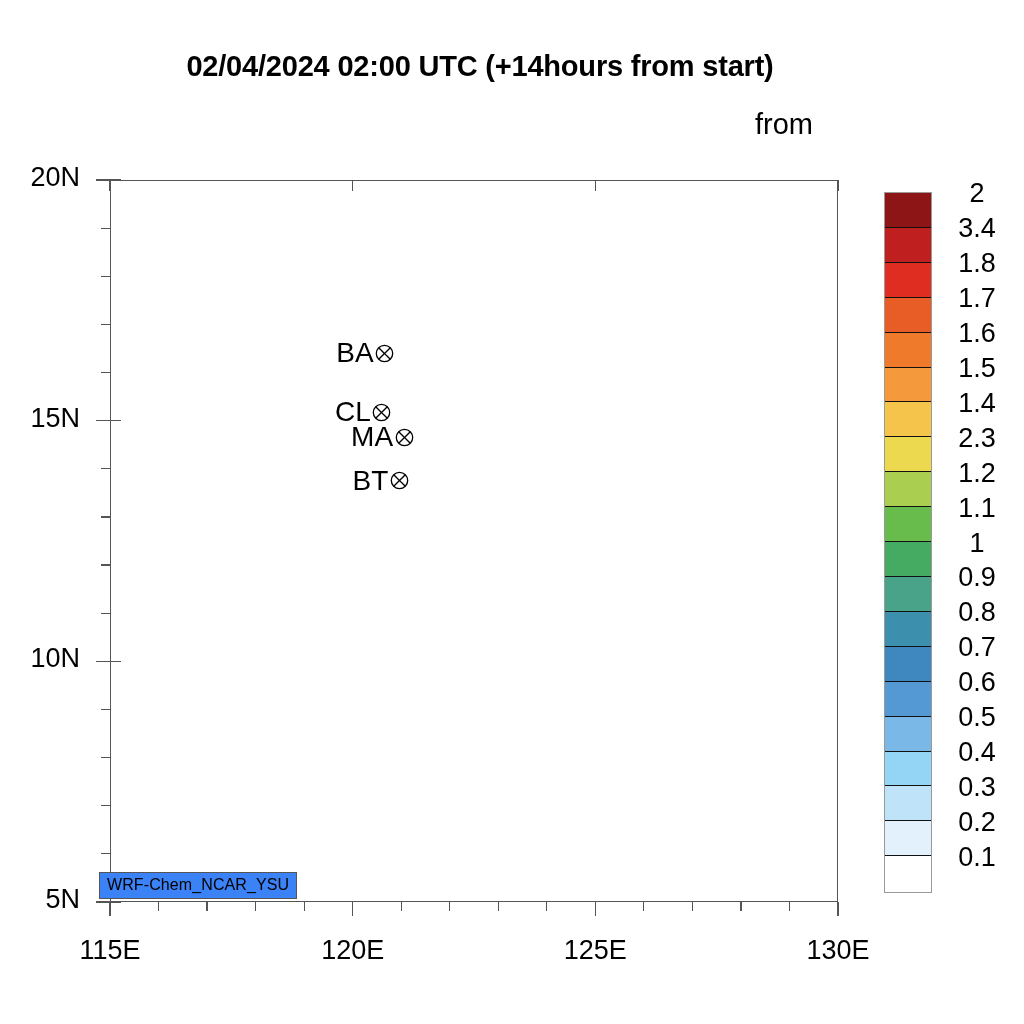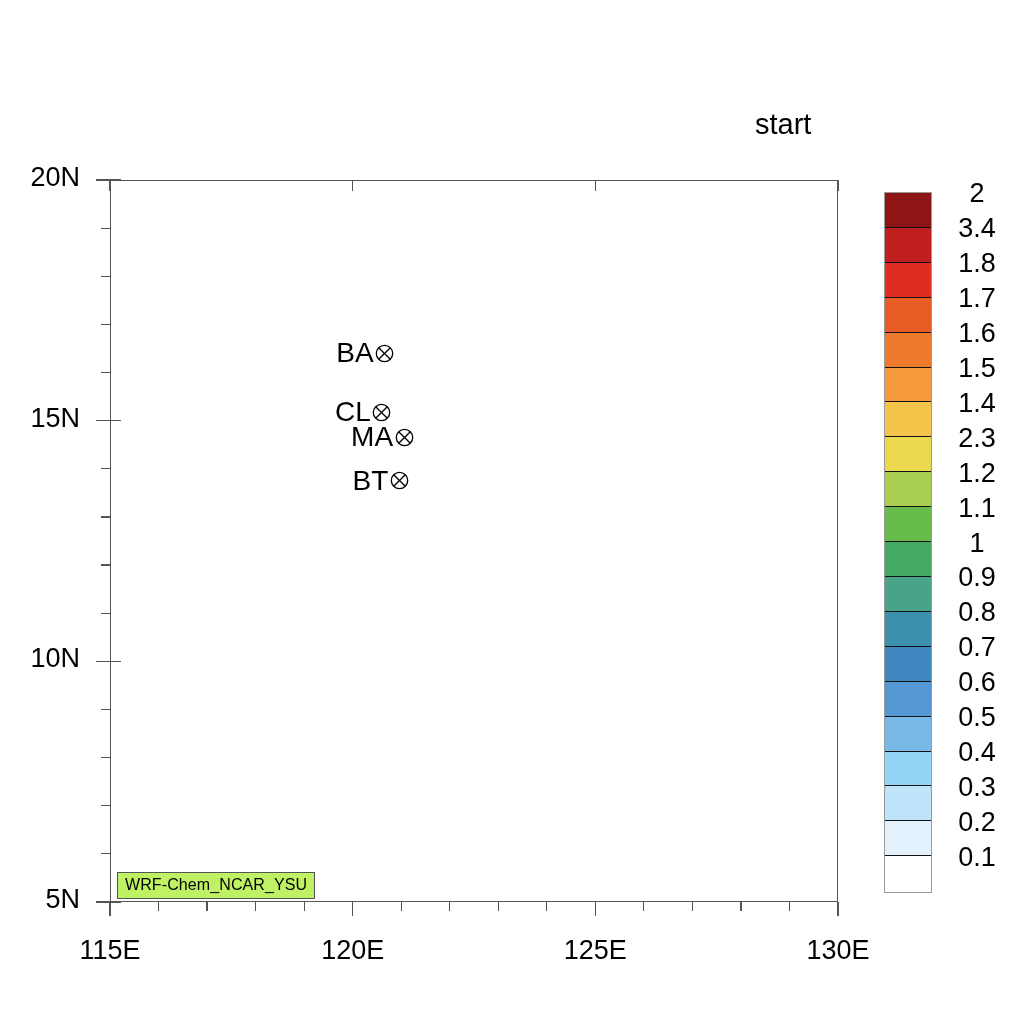--- a/index.html
+++ b/index.html
@@ -37,40 +37,41 @@
         top:935px;white-space:nowrap;}
 
   
   .station{position:absolute;}
   .station .mk{position:absolute;width:19px;height:19px;margin-left:-9.5px;
                margin-top:-9.5px;}
   .station .nm{position:absolute;font-size:28px;white-space:nowrap;
                transform:translate(-100%,-50%);padding-right:1px;}
 
   
-  .modeltag{position:absolute;left:117px;top:872px;
-            border:1.3px solid #555;background:#bef264;
+  .modeltag{position:absolute;left:99px;top:872px;
+            border:1.3px solid #555;background:#3b82f6;
             padding:3px 7px 4px 7px;font-size:16px;white-space:nowrap;
             letter-spacing:0.1px;}
 
   
   .cbar{position:absolute;left:884px;top:192px;width:48px;height:701px;
         border:1.3px solid #999;box-sizing:border-box;}
   .cband{width:100%;box-sizing:border-box;border-bottom:1.1px solid #111;}
   .cband:last-child{border-bottom:none;}
   .cticks{position:absolute;left:934px;top:192px;width:86px;height:701px;}
   .ctick{position:absolute;left:0;width:86px;text-align:center;
          font-size:27px;line-height:1;transform:translateY(-50%);}
 </style>
 </head>
 <body>
 
 <div id="stage">
 
-  <div class="units">start</div>
+  <div class="title">02/04/2024 02:00 UTC (+14hours from start)</div>
+  <div class="units">from</div>
 
   <div class="mapwrap">
     <svg width="728" height="722" viewBox="0 0 728 722" xmlns="http://www.w3.org/2000/svg">
       <g fill="none" stroke="#000" stroke-width="1.15" stroke-linejoin="round" stroke-linecap="round">
 
         <path d="M293 30 q4 -5 8 -1 q3 4 -1 7 q-5 3 -7 -6z"></path>
         <path d="M310 22 q5 -6 9 -1 q2 5 -3 7 q-6 1 -6 -6z"></path>
         <path d="M283 63 q4 -7 7 -2 q2 5 -3 7 q-4 1 -4 -5z"></path>
         <path d="M276 88 q14 -5 22 2 q-10 6 -23 3 q-3 -3 1 -5z"></path>
         <path d="M366 10 q6 -7 11 -1 q3 6 -3 9 q-8 1 -8 -8z"></path>

